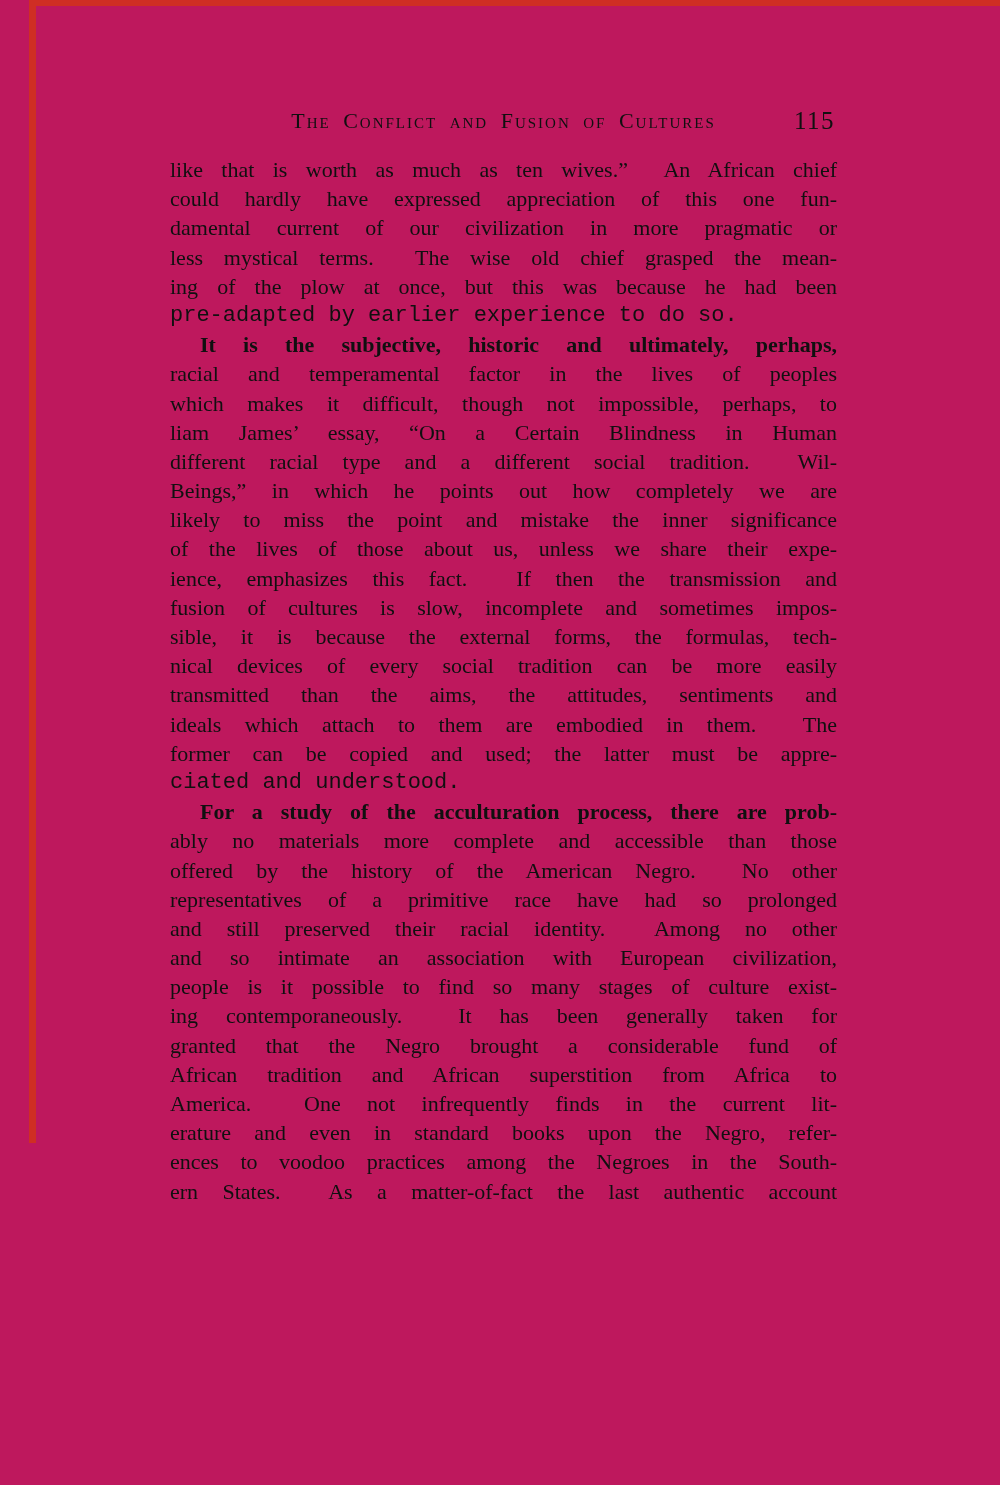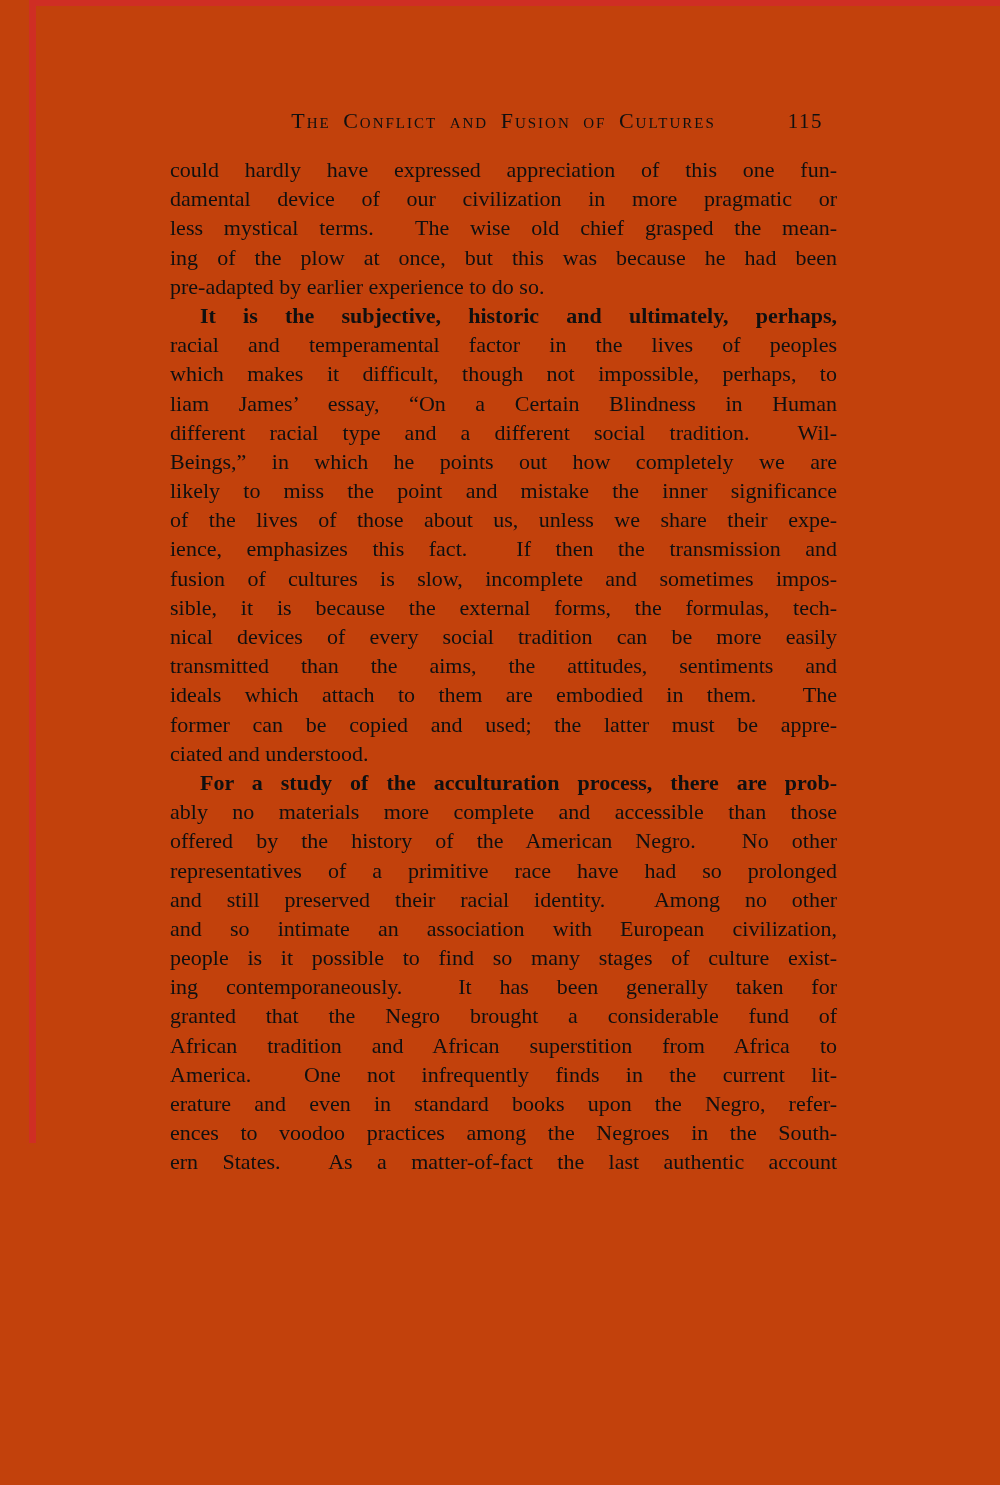--- a/index.html
+++ b/index.html
@@ -4,21 +4,21 @@
 <style>
   html, body {
     margin: 0;
     padding: 0;
     background: #ffffff;
   }
   .page {
     position: relative;
     width: 1000px;
     height: 1485px;
-    background: #c2410c;
+    background: #be185d;
     overflow: hidden;
     font-family: "Liberation Serif", "DejaVu Serif", serif;
     color: #101010;
   }
   
   .edge-top {
     position: absolute;
     left: 29px;
     right: 0;
     top: 0;
@@ -46,23 +46,23 @@
     display: block;
     text-align: center;
     font-variant: small-caps;
     font-size: 22px;
     letter-spacing: 2px;
     word-spacing: 5px;
     white-space: nowrap;
   }
   .running-header .pagenum {
     position: absolute;
-    right: 14px;
+    right: 2px;
     top: 0;
-    font-size: 21px;
+    font-size: 25px;
     letter-spacing: 1.5px;
     text-align: right;
   }
   
   .body-text {
     position: absolute;
     left: 170px;
     top: 155px;
     width: 667px;
     font-size: 22px;
@@ -75,42 +75,44 @@
   .line {
     text-align: justify;
     text-align-last: justify;
     height: 29.2px;
     white-space: normal;
     overflow: visible;
   }
   .line.last {
     text-align: left;
     text-align-last: left;
+    font-family: Liberation Mono, monospace;
   }
   .line.indent {
     text-indent: 30px;
     font-weight: bold;
   }
 </style>
 </head>
 <body>
 
 <div class="page" style="--edge-color: #cf2e24;">
   <div class="edge-top"></div>
   <div class="edge-left"></div>
 
   <div class="running-header">
     <span class="title">The Conflict and Fusion of Cultures</span>
     <span class="pagenum">115</span>
   </div>
 
   <div class="body-text">
       <div class="para">
+        <div class="line">like that is worth as much as ten wives.”&nbsp; An African chief</div>
         <div class="line">could hardly have expressed appreciation of this one fun-</div>
-        <div class="line">damental device of our civilization in more pragmatic or</div>
+        <div class="line">damental current of our civilization in more pragmatic or</div>
         <div class="line">less mystical terms.&nbsp; The wise old chief grasped the mean-</div>
         <div class="line">ing of the plow at once, but this was because he had been</div>
         <div class="line last">pre-adapted by earlier experience to do so.</div>
       </div>
       <div class="para">
         <div class="line indent">It is the subjective, historic and ultimately, perhaps,</div>
         <div class="line">racial and temperamental factor in the lives of peoples</div>
         <div class="line">which makes it difficult, though not impossible, perhaps, to</div>
         <div class="line">liam James’ essay, “On a Certain Blindness in Human</div>
         <div class="line">different racial type and a different social tradition.&nbsp; Wil-</div>

